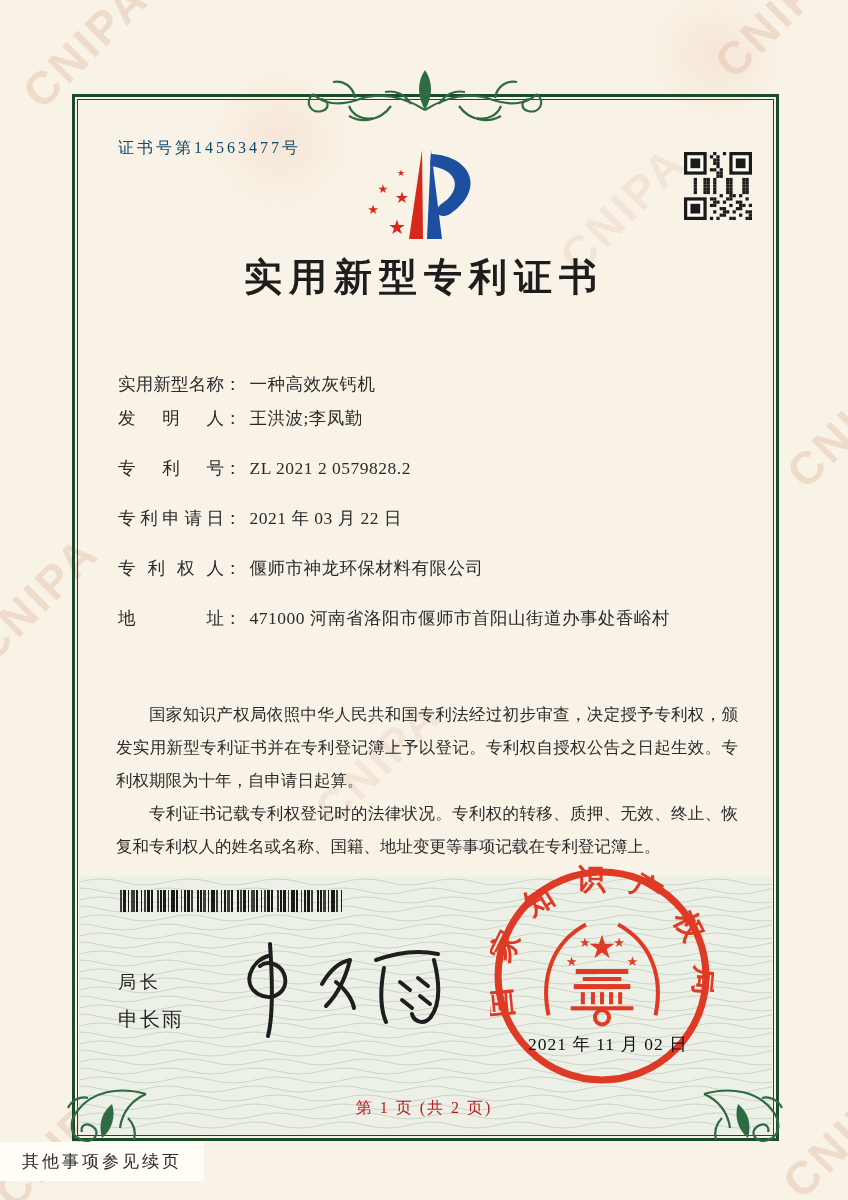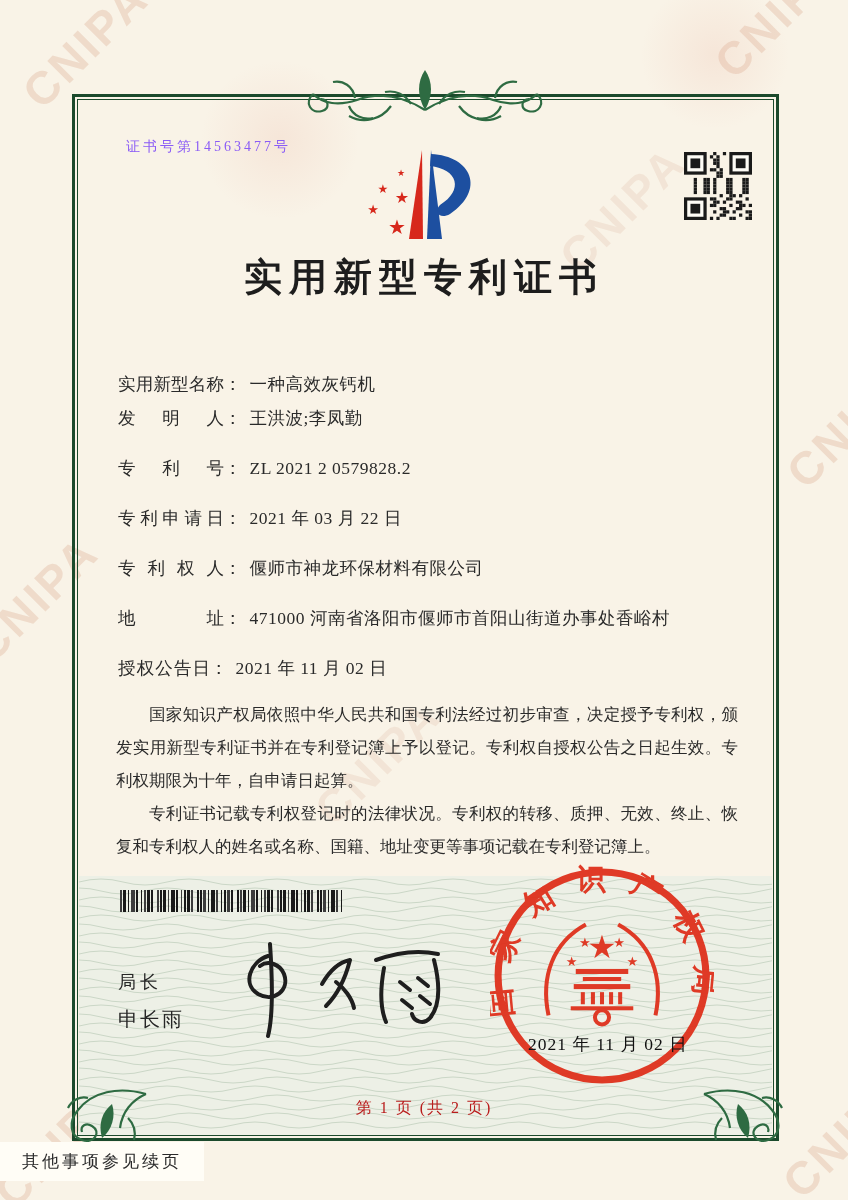--- a/index.html
+++ b/index.html
@@ -48,21 +48,21 @@
   }
   .frame::after{
     content:"";position:absolute;inset:2px;border:1px solid var(--green);
   }
 
   
   .band{position:absolute;left:79px;top:876px;width:693px;height:259px;}
 
   .certno{
     position:absolute;left:118px;top:138px;
-    font-size:14px;letter-spacing:3px;color:#8b5cf6;margin-left:8px;
+    font-size:16px;letter-spacing:3px;color:#0c4a6e;
   }
   .logo{position:absolute;left:352px;top:142px;width:150px;height:106px;}
   .qr{position:absolute;left:684px;top:152px;width:68px;height:68px;}
 
   .title{
     position:absolute;left:0;right:0;top:252px;
     text-align:center;
     font-size:38px;font-weight:700;letter-spacing:7px;color:#1d1d1d;
   }
 
@@ -332,21 +332,20 @@
 <div class="frow" style="top:506px;">
   <span class="flabel">专利申请日</span>：<span class="fval">2021 年 03 月 22 日</span>
 </div>
 <div class="frow" style="top:556px;">
   <span class="flabel">专利权人</span>：<span class="fval">偃师市神龙环保材料有限公司</span>
 </div>
 <div class="frow" style="top:606px;">
   <span class="flabel">地址</span>：<span class="fval">471000 河南省洛阳市偃师市首阳山街道办事处香峪村</span>
 </div>
 <div class="frow" style="top:656px;width:622px;">
-  <span><span class="flabel" style="width:92px">授权公告日</span>：<span class="fval">2021 年 11 月 02 日</span></span>
 </div>
 
 <div class="paras">
   <p>国家知识产权局依照中华人民共和国专利法经过初步审查，决定授予专利权，颁发实用新型专利证书并在专利登记簿上予以登记。专利权自授权公告之日起生效。专利权期限为十年，自申请日起算。</p>
   <p>专利证书记载专利权登记时的法律状况。专利权的转移、质押、无效、终止、恢复和专利权人的姓名或名称、国籍、地址变更等事项记载在专利登记簿上。</p>
 </div>
 
 <svg class="barcode" id="barcode" viewBox="0 0 224 22" preserveAspectRatio="none">
     <rect x="0" y="0" width="2" height="22" fill="#3c3c3c"></rect>
     <rect x="3" y="0" width="3" height="22" fill="#191919"></rect>

